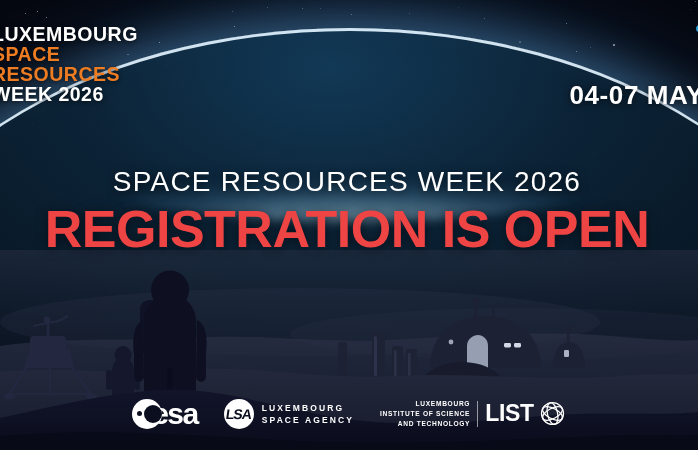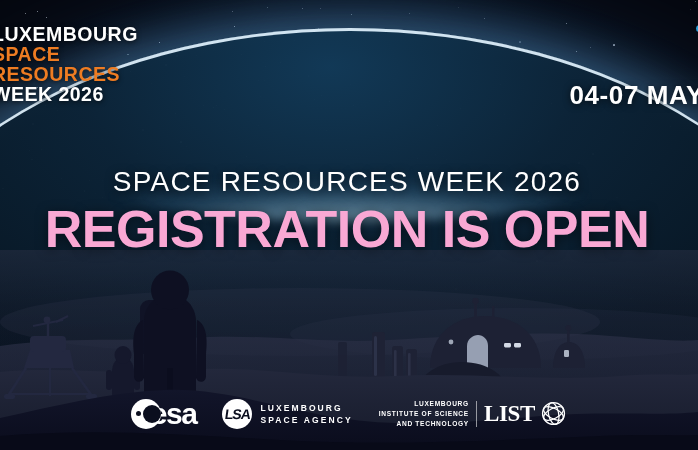--- a/index.html
+++ b/index.html
@@ -146,21 +146,21 @@
   .headline-sub {
     color: #ffffff;
     font-size: 28px;
     font-weight: 400;
     letter-spacing: 1.2px;
     white-space: nowrap;
     text-shadow: 0 2px 10px rgba(0,0,0,.65);
   }
   .headline-main {
     margin-top: 4px;
-    color: #f9a8d4;
+    color: #ef4444;
     font-size: 52px;
     font-weight: 700;
     letter-spacing: -0.5px;
     white-space: nowrap;
     line-height: 1.05;
     text-shadow: 0 2px 12px rgba(0,0,0,.55);
   }
 
   
   .scene {
@@ -249,21 +249,20 @@
     background: rgba(255,255,255,.55);
     margin-right: 7px;
   }
   .list-word {
     color: #ffffff;
     font-size: 23px;
     font-weight: 700;
     letter-spacing: -0.3px;
     line-height: 1;
     margin-right: 5px;
-    font-family: Liberation Serif, serif;
   }
   .list-globe { width: 27px; height: 27px; }
 </style>
 </head>
 <body>
 
 <div id="banner">
 
   <div class="space-bg"></div>
   <div class="stars" id="starfield">

